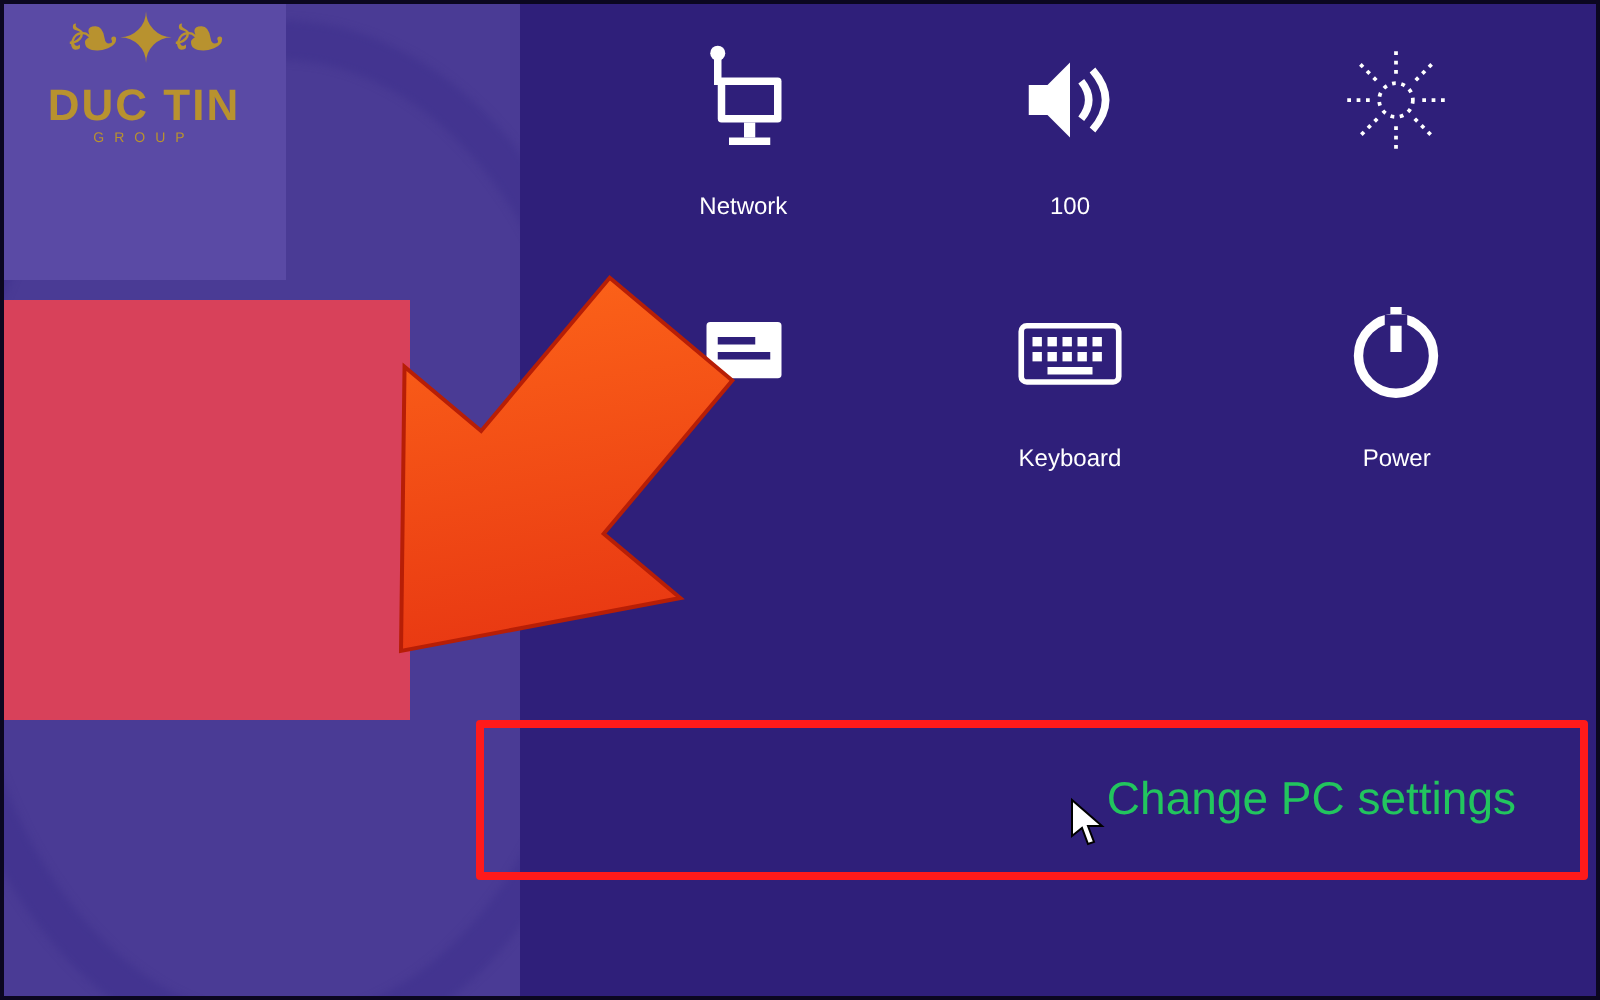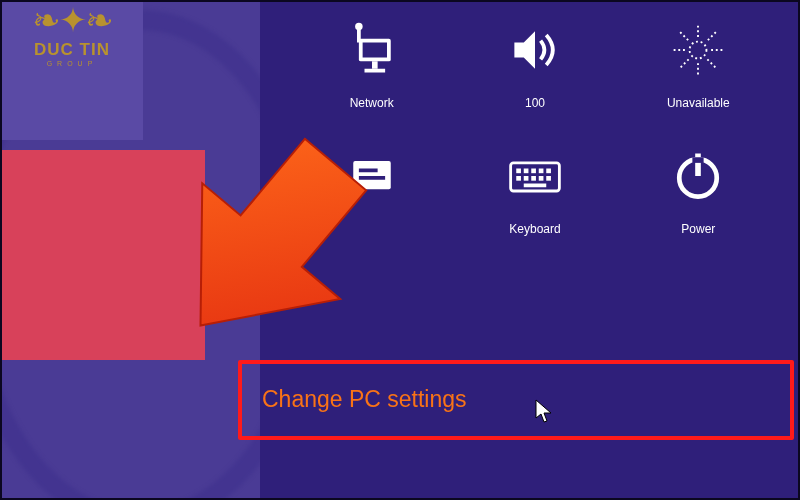--- a/index.html
+++ b/index.html
@@ -51,21 +51,21 @@
     color: #b8922f;
     z-index: 50;
   }
   .watermark .wings {
     font-size: 34px;
     line-height: 1;
     letter-spacing: -2px;
     font-family: serif;
   }
   .watermark .brand {
-    font-size: 17px;
+    font-size: 22px;
     font-weight: 700;
     letter-spacing: 1px;
     margin-top: 2px;
   }
   .watermark .sub {
     font-size: 7px;
     letter-spacing: 5px;
   }
 
   
@@ -98,23 +98,24 @@
   }
   .ico svg { width: 60px; height: 60px; fill: none; stroke: #fff; stroke-width: 3; }
 
   
   .change-row {
     position: absolute;
     left: 2px; right: 2px; bottom: 64px;
     height: 74px;
     display: flex;
     align-items: center;
-    justify-content: flex-start;
+    justify-content: flex-end;
+    padding-right: 40px;
     font-size: 23px;
-    color: #f97316;
+    color: #22c55e;
   }
   .highlight-box {
     position: absolute;
     left: 238px; right: 6px; bottom: 60px;
     height: 80px;
     border: 4px solid #ff1a1a;
     border-radius: 2px;
     z-index: 30;
     pointer-events: none;
   }
@@ -198,21 +199,20 @@
             <line x1="32" y1="46" x2="32" y2="58"></line>
             <line x1="6" y1="32" x2="18" y2="32"></line>
             <line x1="46" y1="32" x2="58" y2="32"></line>
             <line x1="13" y1="13" x2="22" y2="22"></line>
             <line x1="42" y1="42" x2="51" y2="51"></line>
             <line x1="51" y1="13" x2="42" y2="22"></line>
             <line x1="22" y1="42" x2="13" y2="51"></line>
           </g>
         </svg>
       </span>
-      <span>Unavailable</span>
     </div>
 
     <div class="cell">
       <span class="ico">
         <svg viewBox="0 0 64 64">
           <rect x="12" y="16" width="40" height="30" rx="2" fill="#fff" stroke="none"></rect>
           <rect x="18" y="24" width="20" height="4" fill="#2f1f7a" stroke="none"></rect>
           <rect x="18" y="32" width="28" height="4" fill="#2f1f7a" stroke="none"></rect>
         </svg>
       </span>

